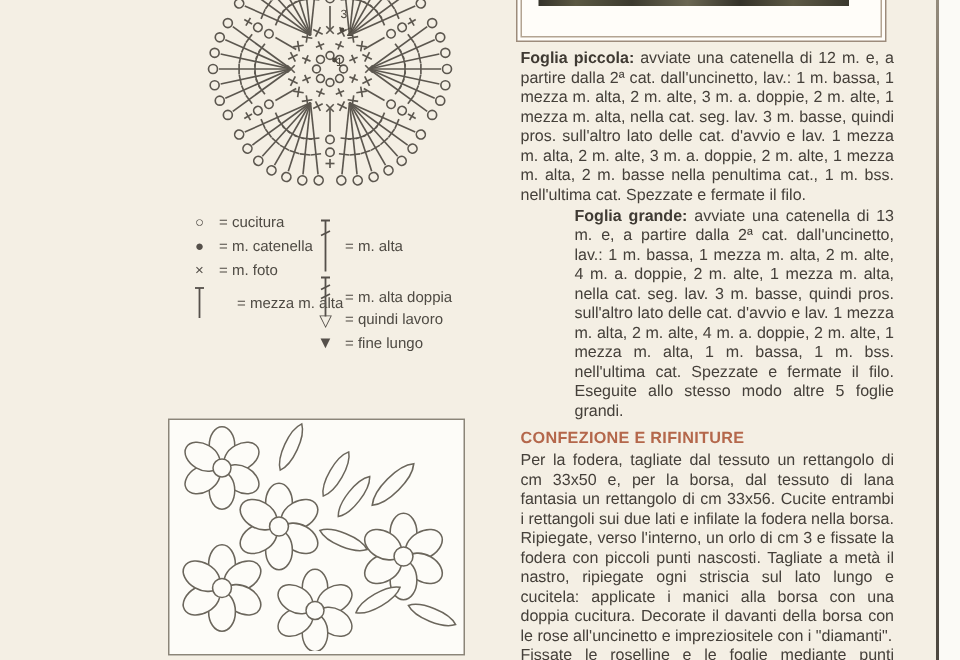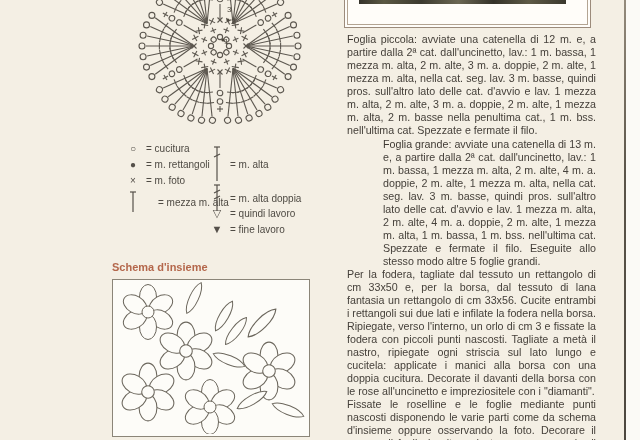--- a/index.html
+++ b/index.html
@@ -35,21 +35,21 @@
   
   .schema-title{position:absolute;left:112px;top:261px;font-size:11px;font-weight:bold;color:#b4674b;}
   .schema-box{position:absolute;left:112px;top:279px;width:196px;height:156px;
     background:#fdfcf8;border:1px solid #8b8578;}
 
   
   .col{position:absolute;left:347px;top:33px;width:249px;
     font-size:10.7px;line-height:13px;text-align:justify;color:#45403a;}
   .col p{margin:0;}
   .col p.gap{margin-top:1px;margin-left:36px;}
-  .lead{font-weight:normal;color:#3f3a33;}
+  .lead{font-weight:bold;color:#3f3a33;}
   .section-head{font-weight:bold;color:#b4674b;font-size:10.8px;letter-spacing:.2px;
     margin:5px 0 2px 0;text-align:left;}
 </style>
 </head>
 <body>
 
 <div id="page">
 
   <div class="scan-line"></div>
   <div class="scan-white"></div>
@@ -166,21 +166,21 @@
       <text x="127" y="12" font-size="8" fill="#4d483f">3</text>
     </svg>
   </div>
 
   <div class="leg-row" style="left:126px;top:143px;">
     <span class="leg-sym">○</span>
     <span>= cucitura</span>
   </div>
   <div class="leg-row" style="left:126px;top:159px;">
     <span class="leg-sym">●</span>
-    <span>= m. rettangoli</span>
+    <span>= m. catenella</span>
   </div>
   <div class="leg-row" style="left:126px;top:175px;">
     <span class="leg-sym">×</span>
     <span>= m. foto</span>
   </div>
   <div class="leg-row" style="left:126px;top:189px;height:26px;gap:18px;">
     <span class="leg-sym">
       <svg width="14" height="24" viewBox="0 0 14 24">
           <g stroke="#55504a" stroke-width="1.2" fill="none">
         <line x1="7" y1="2" x2="7" y2="22"></line>
@@ -215,24 +215,23 @@
         </svg>
     </span>
     <span>= m. alta doppia</span>
   </div>
   <div class="leg-row" style="left:210px;top:207px;">
     <span class="leg-sym big">▽</span>
     <span>= quindi lavoro</span>
   </div>
   <div class="leg-row" style="left:210px;top:223px;">
     <span class="leg-sym big">▼</span>
-    <span>= fine lavoro</span>
-  </div>
-
-  <div class="schema-title">Schema d'insieme</div>
+    <span>= fine lungo</span>
+  </div>
+
   <div class="schema-box">
     <svg width="194" height="154" viewBox="0 0 194 154">
       <defs>
         <g id="flower" stroke="#6b665c" stroke-width="1" fill="#fdfcf8">
           <ellipse cx="0" cy="-15" rx="8.5" ry="12.5"></ellipse>
           <ellipse cx="0" cy="-15" rx="8.5" ry="12.5" transform="rotate(60)"></ellipse>
           <ellipse cx="0" cy="-15" rx="8.5" ry="12.5" transform="rotate(120)"></ellipse>
           <ellipse cx="0" cy="-15" rx="8.5" ry="12.5" transform="rotate(180)"></ellipse>
           <ellipse cx="0" cy="-15" rx="8.5" ry="12.5" transform="rotate(240)"></ellipse>
           <ellipse cx="0" cy="-15" rx="8.5" ry="12.5" transform="rotate(300)"></ellipse>
@@ -251,17 +250,18 @@
       <use href="#leaf" transform="translate(116,80) rotate(112)"></use>
       <use href="#leaf" transform="translate(149,43) rotate(45) scale(1.15)"></use>
       <use href="#leaf" transform="translate(139,120) rotate(60)"></use>
       <use href="#leaf" transform="translate(175,130) rotate(112)"></use>
     </svg>
   </div>
 
   <div class="col">
     <p><span class="lead">Foglia piccola:</span> <span>avviate una catenella di 12 m. e, a partire dalla 2ª cat. dall'uncinetto, lav.: 1 m. bassa, 1 mezza m. alta, 2 m. alte, 3 m. a. doppie, 2 m. alte, 1 mezza m. alta, nella cat. seg. lav. 3 m. basse, quindi pros. sull'altro lato delle cat. d'avvio e lav. 1 mezza m. alta, 2 m. alte, 3 m. a. doppie, 2 m. alte, 1 mezza m. alta, 2 m. basse nella penultima cat., 1 m. bss. nell'ultima cat. Spezzate e fermate il filo.</span></p>
     <p class="gap"><span class="lead">Foglia grande:</span> <span>avviate una catenella di 13 m. e, a partire dalla 2ª cat. dall'uncinetto, lav.: 1 m. bassa, 1 mezza m. alta, 2 m. alte, 4 m. a. doppie, 2 m. alte, 1 mezza m. alta, nella cat. seg. lav. 3 m. basse, quindi pros. sull'altro lato delle cat. d'avvio e lav. 1 mezza m. alta, 2 m. alte, 4 m. a. doppie, 2 m. alte, 1 mezza m. alta, 1 m. bassa, 1 m. bss. nell'ultima cat. Spezzate e fermate il filo. Eseguite allo stesso modo altre 5 foglie grandi.</span></p>
+    <div class="section-head">CONFEZIONE E RIFINITURE</div>
     <p>Per la fodera, tagliate dal tessuto un rettangolo di cm 33x50 e, per la borsa, dal tessuto di lana fantasia un rettangolo di cm 33x56. Cucite entrambi i rettangoli sui due lati e infilate la fodera nella borsa. Ripiegate, verso l'interno, un orlo di cm 3 e fissate la fodera con piccoli punti nascosti. Tagliate a metà il nastro, ripiegate ogni striscia sul lato lungo e cucitela: applicate i manici alla borsa con una doppia cucitura. Decorate il davanti della borsa con le rose all'uncinetto e impreziositele con i "diamanti".</p>
     <p>Fissate le roselline e le foglie mediante punti nascosti disponendo le varie parti come da schema d'insieme oppure osservando la foto. Decorare il gruppo di foglie in alto a destra con una coppia di "diamanti".</p>
   </div>
 
 </div>
 
 </body></html>

